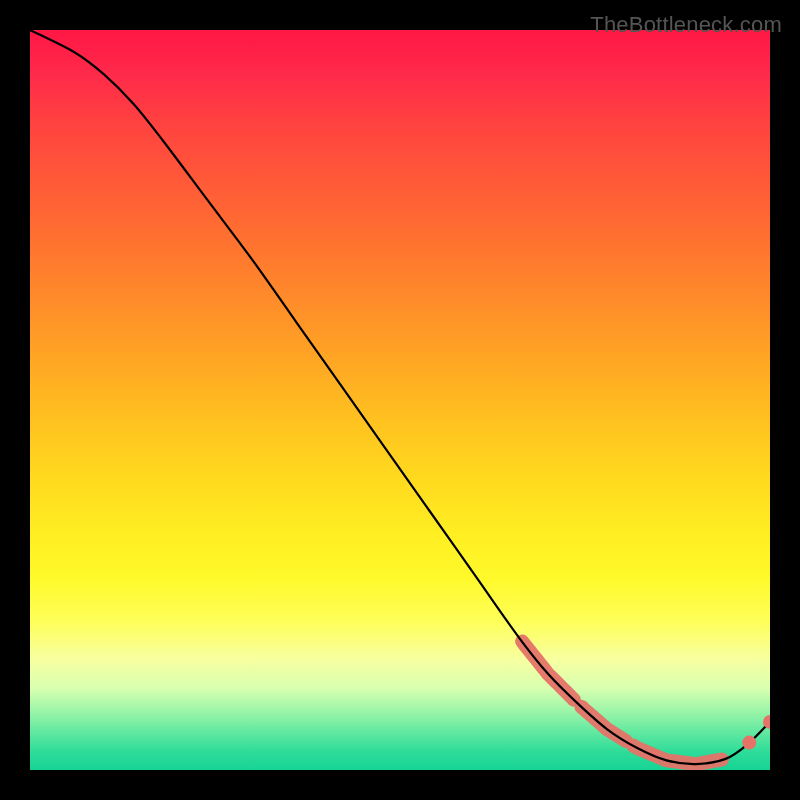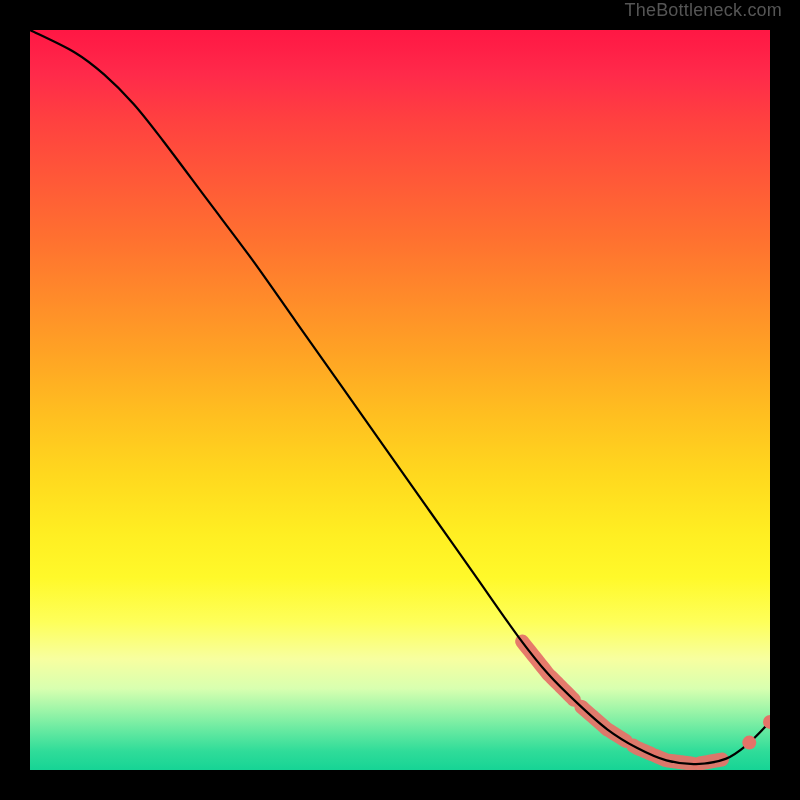--- a/index.html
+++ b/index.html
@@ -6,24 +6,24 @@
   body {
     width: 800px;
     height: 800px;
     background: #000;
     position: relative;
     font-family: Arial, Helvetica, sans-serif;
     overflow: hidden;
   }
   .watermark {
     position: absolute;
-    top: 0;
+    top: 12px;
     right: 18px;
     color: #555;
-    font-size: 18px;
+    font-size: 22px;
     font-weight: 400;
     z-index: 30;
     letter-spacing: 0.2px;
   }
   .plot-area {
     position: absolute;
     left: 30px;
     top: 30px;
     width: 740px;
     height: 740px;

